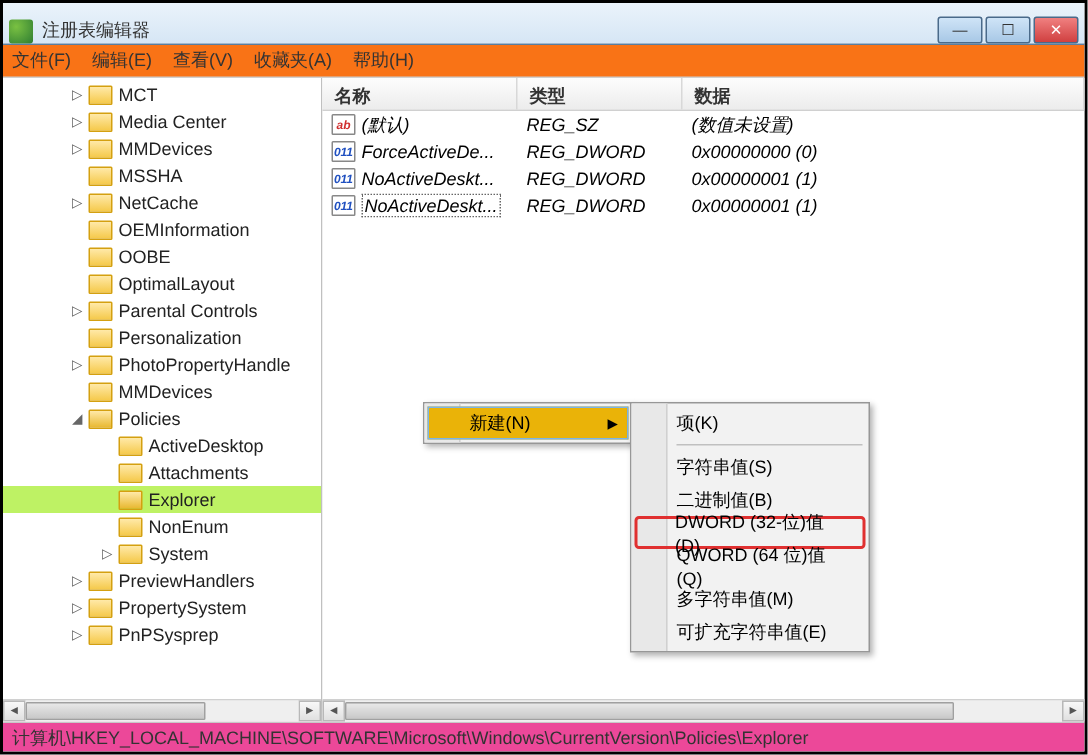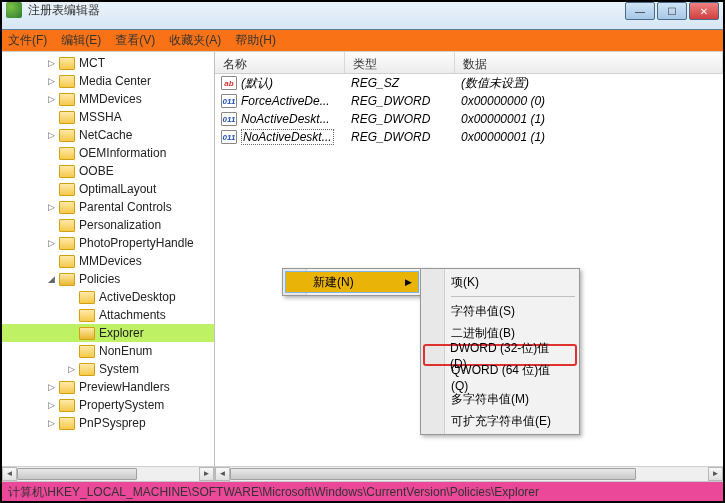--- a/index.html
+++ b/index.html
@@ -12,21 +12,21 @@
   height: 503px;
   border: 2px solid #000;
 }
 
 
 .titlebar {
   height: 28px;
   background: linear-gradient(#eaf3fb, #d6e6f5);
   border-bottom: 1px solid #5a7ea0;
   display: flex;
-  align-items: flex-start;
+  align-items: flex-end;
   padding: 0 4px;
 }
 .titlebar .app-icon {
   width: 16px; height: 16px; margin-right: 6px;
   background: radial-gradient(circle at 30% 30%, #7ac142, #2e7d32);
   border-radius: 2px;
 }
 .titlebar .title { flex: 1; color: #333; }
 .winbtns { display: flex; gap: 2px; }
 .winbtn {
@@ -101,20 +101,21 @@
 .list-panel {
   flex: 1;
   position: relative;
   background: #fff;
 }
 .list-header {
   display: flex;
   height: 22px;
   background: linear-gradient(#fdfdfd, #ececec);
   border-bottom: 1px solid #d0d0d0;
+  font-weight: bold;
 }
 .list-header .col {
   border-right: 1px solid #d8d8d8;
   padding: 4px 8px;
   color: #333;
 }
 .col.name { width: 130px; }
 .col.type { width: 110px; }
 .col.data { flex: 1; }
 

